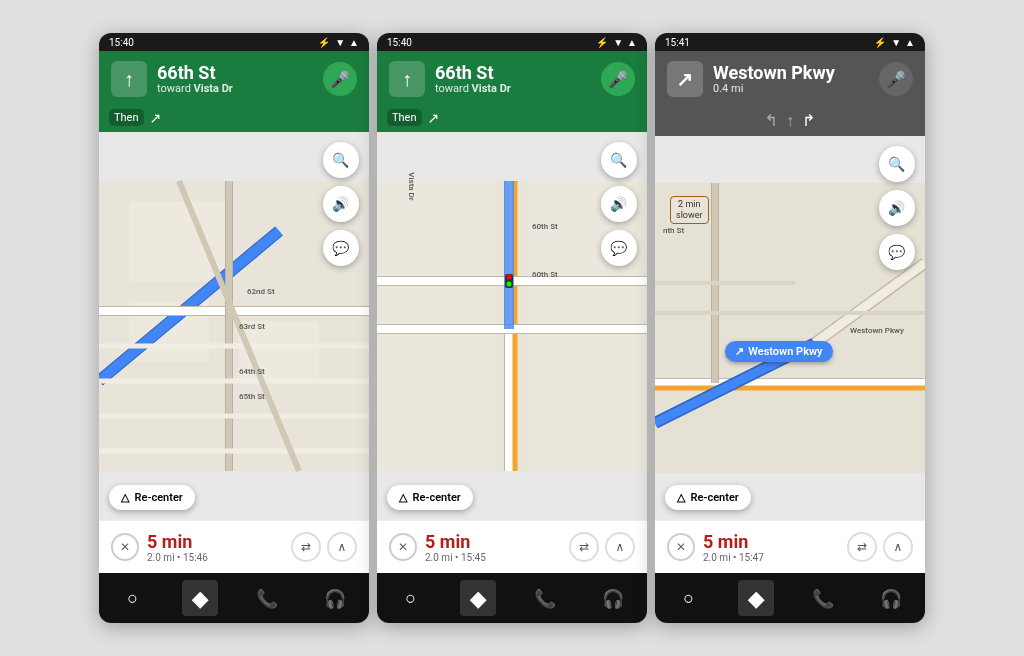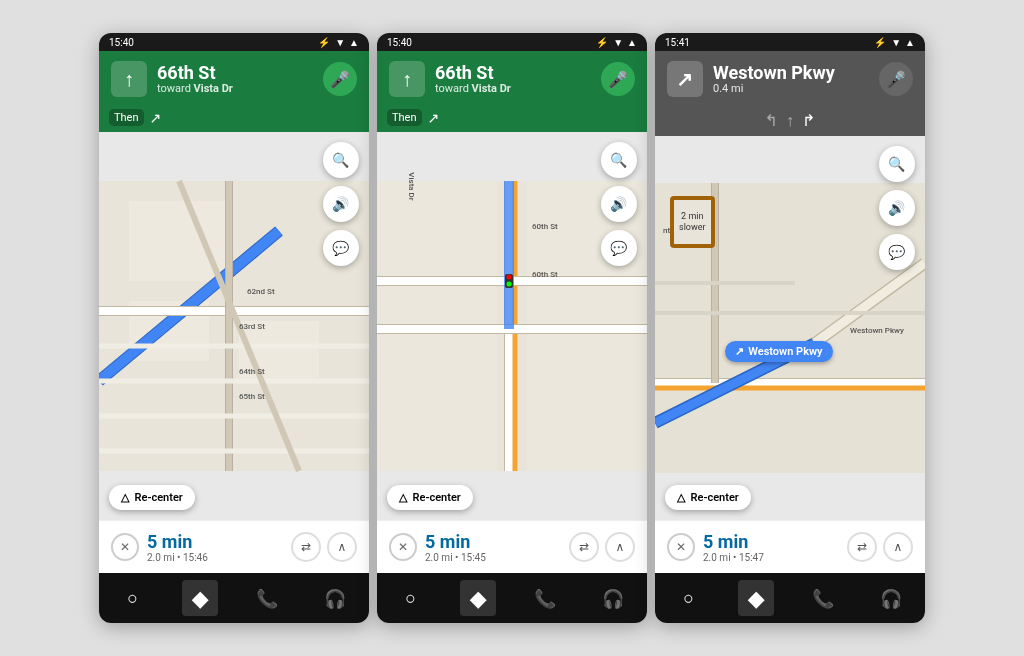--- a/index.html
+++ b/index.html
@@ -199,23 +199,23 @@
       font-size: 11px;
       font-weight: 600;
       display: flex;
       align-items: center;
       gap: 4px;
       box-shadow: 0 2px 4px rgba(0,0,0,0.3);
     }
     .slower-badge {
       position: absolute;
       background: #e8e4d9;
-      border: 4px solid #a16207;
+      border: 1px solid #a16207;
       border-radius: 4px;
-      padding: 11px 5px;
+      padding: 2px 5px;
       font-size: 9px;
       color: #333;
       text-align: center;
       line-height: 1.2;
     }
     
     .bottom-bar {
       background: white;
       padding: 10px 12px;
       display: flex;
@@ -234,21 +234,21 @@
       justify-content: center;
       font-size: 12px;
       color: #666;
     }
     .eta-info {
       flex: 1;
     }
     .eta-time {
       font-size: 18px;
       font-weight: 700;
-      color: #0369a1;
+      color: #b91c1c;
     }
     .eta-details {
       font-size: 10px;
       color: #666;
     }
     .route-actions {
       display: flex;
       gap: 6px;
     }
     .route-btn {

